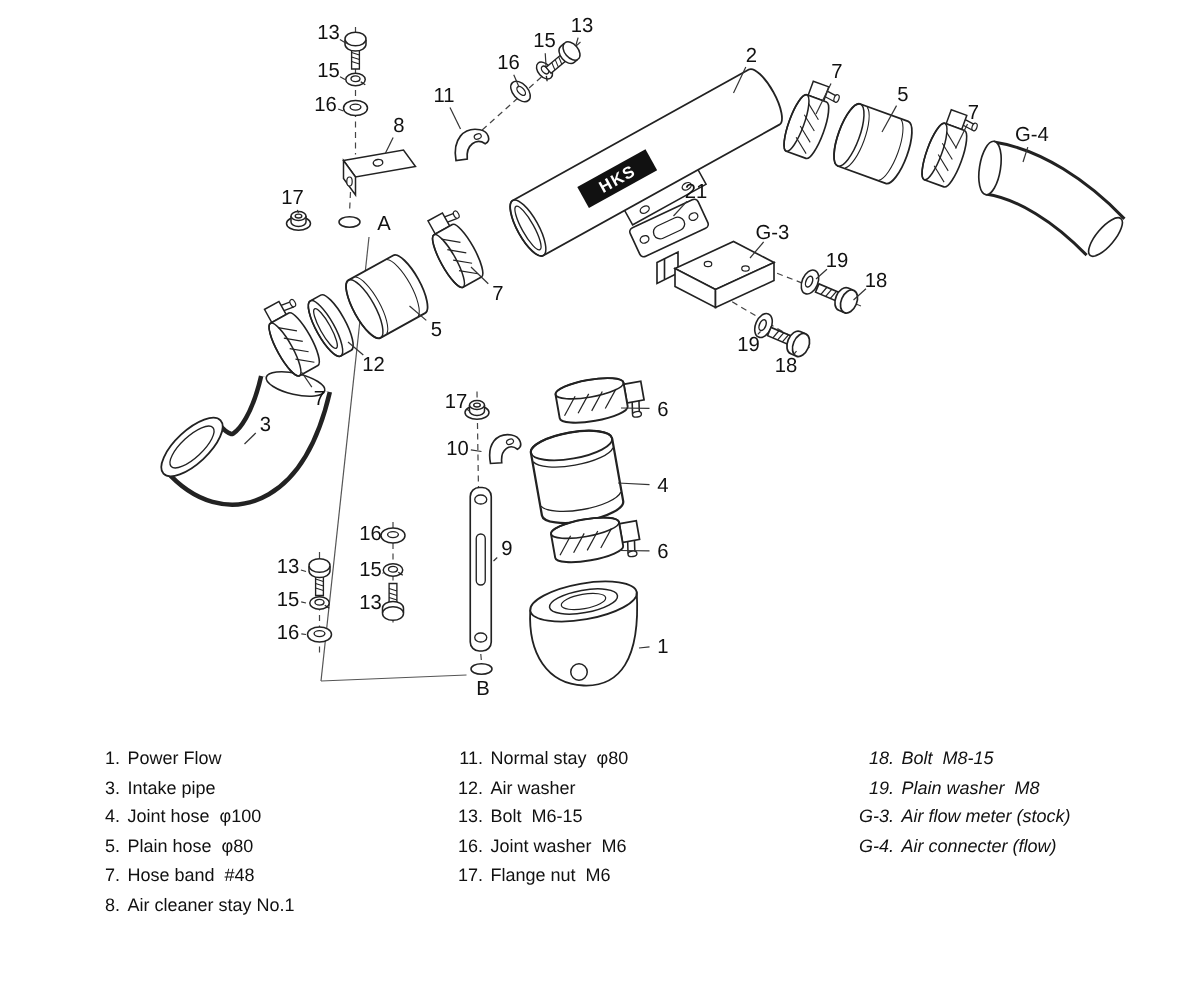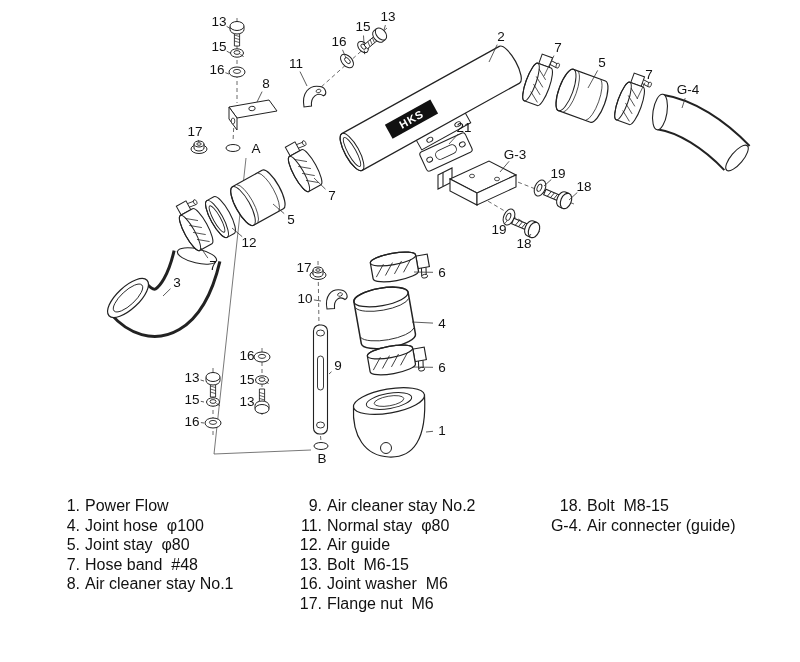--- a/index.html
+++ b/index.html
@@ -2,25 +2,25 @@
 <html><head>
 <meta charset="utf-8">
 <style>
   html,body{margin:0;padding:0;background:#fff;}
   .stage{position:relative;width:800px;height:662px;background:#ffffff;
          font-family:"Liberation Sans","DejaVu Sans",sans-serif;color:#111;overflow:hidden;}
   #diagram{position:absolute;left:0;top:0;}
   svg text{font-family:"Liberation Sans","DejaVu Sans",sans-serif;}
   svg text.callout{font-size:13.5px;fill:#111;}
   svg text.logo{font-size:11px;font-weight:bold;fill:#fff;letter-spacing:1px;}
-  .plist{position:absolute;top:490px;left:0;width:692px;height:172px;font-size:16px;line-height:19.6px;}
+  .plist{position:absolute;top:490px;left:0;width:692px;height:172px;font-size:12px;line-height:19.6px;}
   .plist-col{position:absolute;top:6px;}
   .plist-col.c1{left:60px;}
   .plist-col.c2{left:296px;}
-  .plist-col.c3{left:544px;}
+  .plist-col.c3{left:558px;font-style:italic;}
   .plist-row{white-space:nowrap;}
   .plist-num{display:inline-block;text-align:right;}
   .c1 .plist-num{width:20px;}
   .c2 .plist-num{width:26px;}
   .c3 .plist-num{width:38px;}
   .plist-label{margin-left:5px;white-space:pre;}
 </style>
 </head>
 <body>
 
@@ -333,32 +333,34 @@
         <text x="192" y="426" text-anchor="middle" class="callout">16</text>
         <line x1="433.0" y1="431.3" x2="426" y2="432" stroke="#333" stroke-width="0.8"></line>
         <text x="442" y="435" text-anchor="middle" class="callout">1</text>
         <text x="322" y="463" text-anchor="middle" class="callout">B</text>
       </g>
 </svg>
 
 <div class="plist">
   <div class="plist-col c1">
         <div class="plist-row"><span class="plist-num">1.</span><span class="plist-label">Power Flow</span></div>
+        <div class="plist-row"><span class="plist-num">3.</span><span class="plist-label">Intake pipe</span></div>
         <div class="plist-row"><span class="plist-num">4.</span><span class="plist-label">Joint hose  φ100</span></div>
-        <div class="plist-row"><span class="plist-num">5.</span><span class="plist-label">Joint stay  φ80</span></div>
+        <div class="plist-row"><span class="plist-num">5.</span><span class="plist-label">Plain hose  φ80</span></div>
         <div class="plist-row"><span class="plist-num">7.</span><span class="plist-label">Hose band  #48</span></div>
         <div class="plist-row"><span class="plist-num">8.</span><span class="plist-label">Air cleaner stay No.1</span></div>
       </div>
   <div class="plist-col c2">
-        <div class="plist-row"><span class="plist-num">9.</span><span class="plist-label">Air cleaner stay No.2</span></div>
         <div class="plist-row"><span class="plist-num">11.</span><span class="plist-label">Normal stay  φ80</span></div>
-        <div class="plist-row"><span class="plist-num">12.</span><span class="plist-label">Air guide</span></div>
+        <div class="plist-row"><span class="plist-num">12.</span><span class="plist-label">Air washer</span></div>
         <div class="plist-row"><span class="plist-num">13.</span><span class="plist-label">Bolt  M6-15</span></div>
         <div class="plist-row"><span class="plist-num">16.</span><span class="plist-label">Joint washer  M6</span></div>
         <div class="plist-row"><span class="plist-num">17.</span><span class="plist-label">Flange nut  M6</span></div>
       </div>
   <div class="plist-col c3">
         <div class="plist-row"><span class="plist-num">18.</span><span class="plist-label">Bolt  M8-15</span></div>
-        <div class="plist-row"><span class="plist-num">G-4.</span><span class="plist-label">Air connecter (guide)</span></div>
+        <div class="plist-row"><span class="plist-num">19.</span><span class="plist-label">Plain washer  M8</span></div>
+        <div class="plist-row"><span class="plist-num">G-3.</span><span class="plist-label">Air flow meter (stock)</span></div>
+        <div class="plist-row"><span class="plist-num">G-4.</span><span class="plist-label">Air connecter (flow)</span></div>
       </div>
 </div>
 
 </div>
 
 </body></html>

